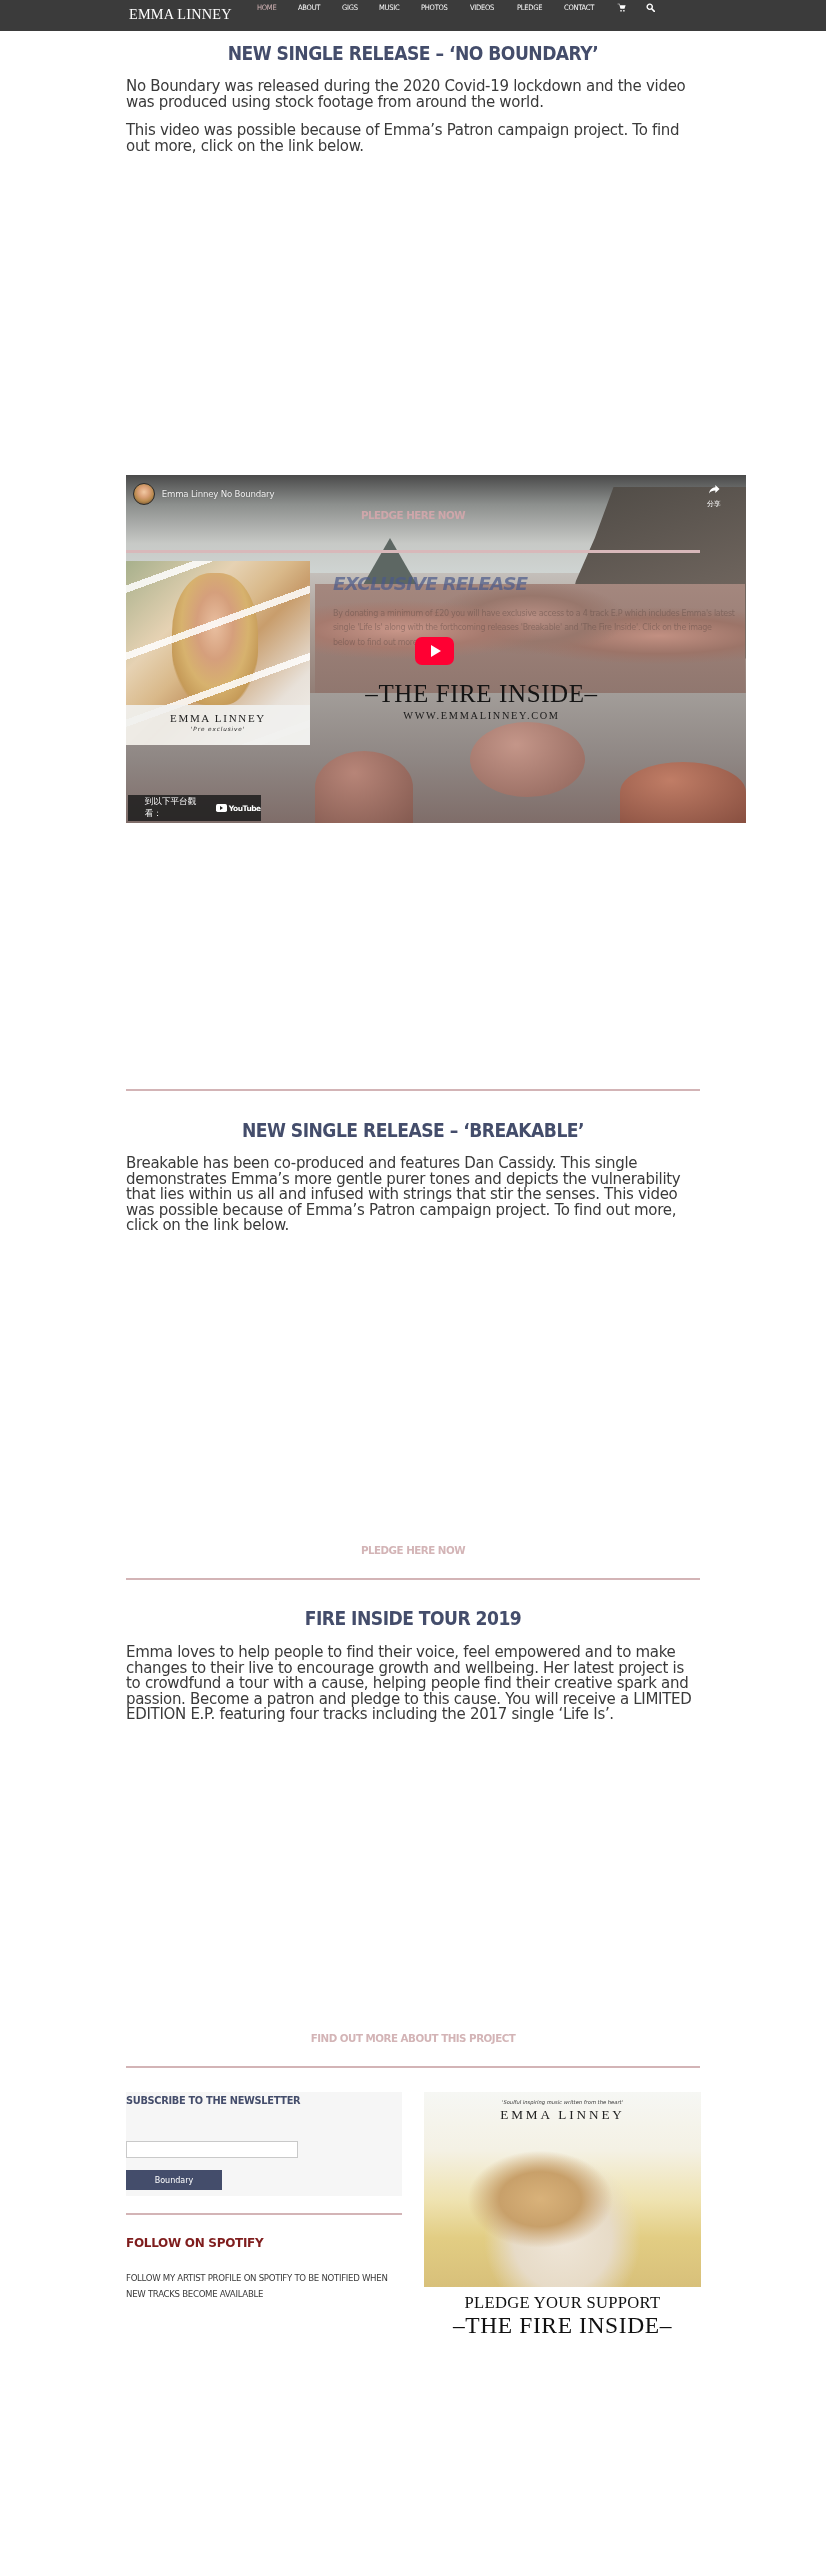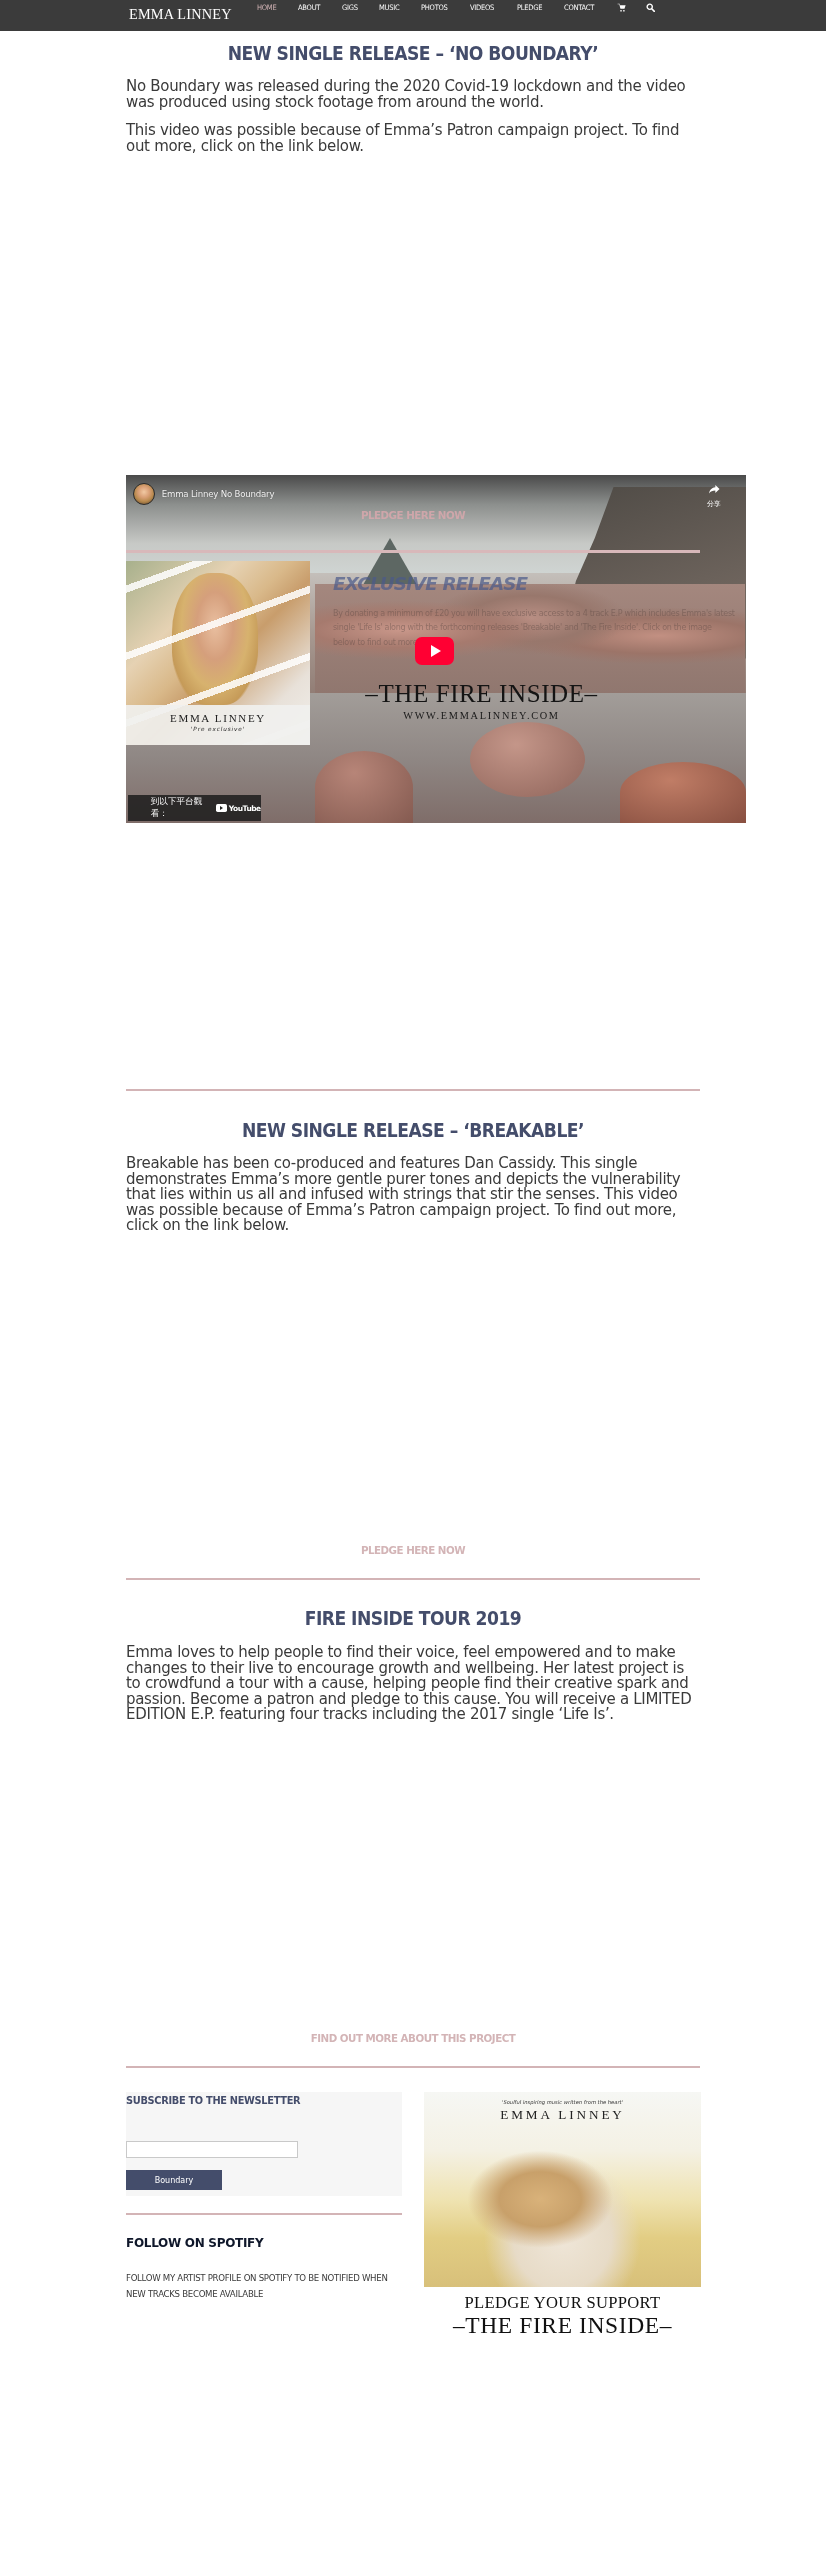--- a/index.html
+++ b/index.html
@@ -46,35 +46,35 @@
   .v-cover-lines { position: absolute; inset: 0; background: repeating-linear-gradient(160deg, transparent 0 23px, rgba(255,255,255,0.85) 23px 30px, transparent 30px 63px); }
   .v-cover-label { position: absolute; left: 0; bottom: 0; width: 100%; height: 40px; background: rgba(240,240,238,0.92); text-align: center; padding-top: 6.9px; }
   .v-cover-name { font-family: "Liberation Serif", "DejaVu Serif", serif; font-size: 11px; letter-spacing: 1.7px; color: #222; }
   .v-cover-sub { font-family: "DejaVu Sans", sans-serif; font-style: italic; font-size: 5.7px; letter-spacing: 0.9px; color: #222; margin-top: 2.3px; }
   .v-excl { position: absolute; left: 207px; top: 98px; font-family: "DejaVu Sans", sans-serif; font-weight: bold; font-size: 18.4px; color: #4b5a8a; opacity: 0.7; letter-spacing: -0.9px; font-style: italic; }
   .v-excl-body { position: absolute; left: 207px; top: 132px; width: 402px; font-family: "DejaVu Sans", sans-serif; font-size: 8px; line-height: 14.3px; color: #5e4a45; opacity: 0.45; letter-spacing: -0.3px; }
   .v-fire { position: absolute; left: 212px; top: 205px; width: 287px; text-align: center; font-family: "Liberation Serif", "DejaVu Serif", serif; font-size: 25px; color: #141414; letter-spacing: 0.6px; white-space: nowrap; }
   .v-url { position: absolute; left: 212px; top: 235px; width: 287px; text-align: center; font-family: "Liberation Serif", "DejaVu Serif", serif; font-size: 10.3px; color: #1a1a1a; letter-spacing: 1.7px; }
   .v-play { position: absolute; left: 289px; top: 162px; width: 39px; height: 27.6px; border-radius: 6.9px; background: #ff0033; display: flex; align-items: center; justify-content: center; cursor: pointer; }
   .v-play::after { content: ""; width: 0; height: 0; border-left: 10.3px solid #fff; border-top: 6.3px solid transparent; border-bottom: 6.3px solid transparent; margin-left: 2.3px; }
-  .v-watchon { position: absolute; left: 1.7px; top: 320px; height: 26.4px; width: 133px; background: rgba(28,28,28,0.85); display: flex; align-items: center; padding-left: 23px; }
+  .v-watchon { position: absolute; left: 1.7px; top: 320px; height: 26.4px; width: 133px; background: rgba(28,28,28,0.85); display: flex; align-items: center; padding-left: 17px; }
   .v-watch-text { font-family: "DejaVu Sans", sans-serif; font-size: 8.6px; color: #fff; letter-spacing: 0; }
   .v-yt { margin-left: 6.9px; display: flex; align-items: center; }
   .v-yt-box { width: 11.5px; height: 8px; border-radius: 1.7px; background: #fff; display: flex; align-items: center; justify-content: center; }
   .v-yt-box::after { content: ""; border-left: 3.4px solid #222; border-top: 2.3px solid transparent; border-bottom: 2.3px solid transparent; margin-left: 0.6px; }
   .v-yt-label { margin-left: 1.7px; font-family: "DejaVu Sans", sans-serif; font-weight: bold; font-size: 7.5px; color: #fff; letter-spacing: -0.5px; }
 
   
   .newsletter { position: absolute; left: 126px; top: 2092px; width: 276px; height: 104px; background: #f6f6f6; padding: 3.4px 0 0 0; }
   .nl-title { font-family: "DejaVu Sans", sans-serif; font-weight: bold; font-size: 9.8px; color: #444d6b; letter-spacing: -0.3px; }
   .nl-label { position: absolute; left: 0; top: 47px; font-family: "DejaVu Sans", sans-serif; font-size: 9.2px; color: #3a3a3a; letter-spacing: -0.3px; }
   .nl-input { position: absolute; left: 0; top: 49px; width: 172px; height: 16.6px; border: 0.6px solid #c9c9c9; background: #fff; font-size: 8px; padding: 2.3px 3.4px; }
   .nl-button { position: absolute; left: 0; top: 78px; width: 96px; height: 20px; background: #444d6b; color: #fff; border: none; font-family: "DejaVu Sans", sans-serif; font-size: 8px; cursor: pointer; }
   .footer-divider { position: absolute; left: 126px; top: 2213px; width: 276px; height: 1.7px; background: #d3b4b6; }
-  .spotify-title { position: absolute; left: 126px; top: 2236px; font-family: "DejaVu Sans", sans-serif; font-weight: bold; font-size: 12px; color: #0f172a; letter-spacing: -0.3px; }
+  .spotify-title { position: absolute; left: 126px; top: 2236px; font-family: "DejaVu Sans", sans-serif; font-weight: bold; font-size: 12px; color: #7f1d1d; letter-spacing: -0.3px; }
   .spotify-text { position: absolute; left: 126px; top: 2270px; width: 276px; font-family: "DejaVu Sans", sans-serif; font-size: 8.6px; line-height: 16px; color: #3a3a3a; letter-spacing: -0.3px; }
 
   .promo { position: absolute; left: 424px; top: 2092px; width: 277px; height: 247px; background: #fff; cursor: pointer; }
   .promo-photo { position: absolute; left: 0; top: 0; width: 277px; height: 195px; background: radial-gradient(ellipse at 42% 55%, #d9b27a 0, #c8a06a 18%, transparent 32%), radial-gradient(ellipse at 50% 75%, #efe6d8 0, #e7dbc7 25%, transparent 40%), linear-gradient(180deg, #f6f7f4 0%, #f4f1e4 30%, #efe3b2 55%, #e2cd83 75%, #d8c07a 100%); }
   .promo-tag { position: absolute; left: 0; top: 6.9px; width: 100%; text-align: center; font-family: "DejaVu Sans", sans-serif; font-style: italic; font-size: 5.2px; color: #333; }
   .promo-name { position: absolute; left: 0; top: 15px; width: 100%; text-align: center; font-family: "Liberation Serif", "DejaVu Serif", serif; font-size: 13.2px; letter-spacing: 2.9px; color: #222; }
   .promo-pledge { position: absolute; left: 0; top: 201px; width: 100%; text-align: center; font-family: "Liberation Serif", "DejaVu Serif", serif; font-size: 16.6px; color: #111; letter-spacing: 0.3px; }
   .promo-fire { position: absolute; left: 0; top: 220px; width: 100%; text-align: center; font-family: "Liberation Serif", "DejaVu Serif", serif; font-size: 23.5px; color: #111; letter-spacing: 0.6px; white-space: nowrap; }
 </style>
 </head>

